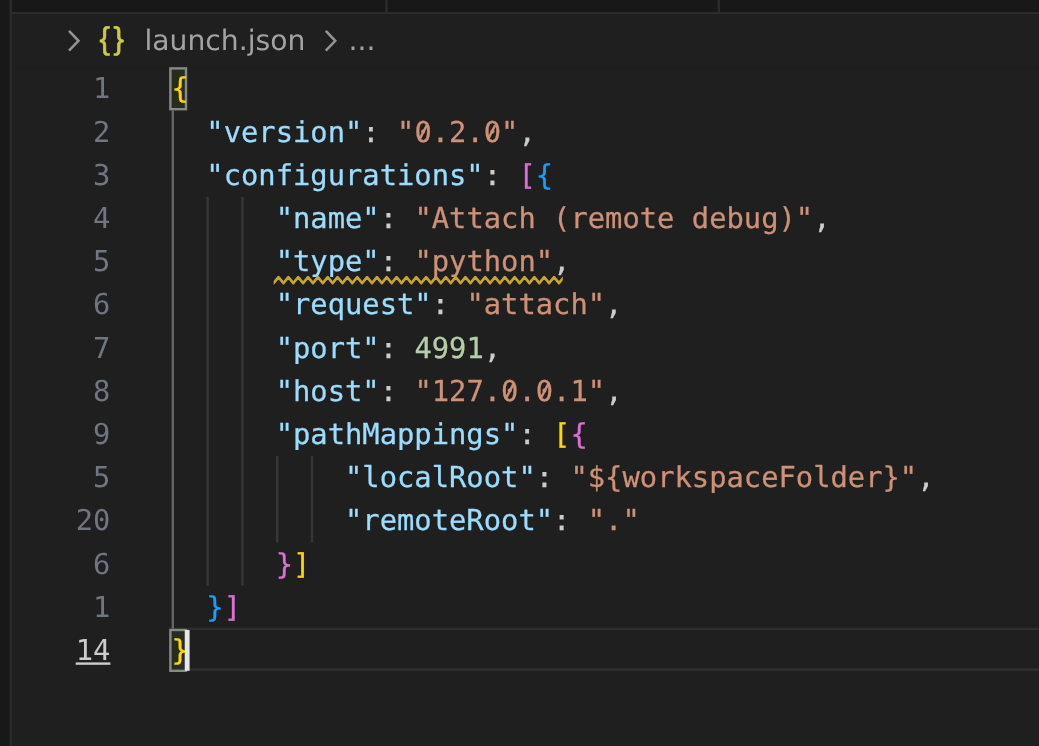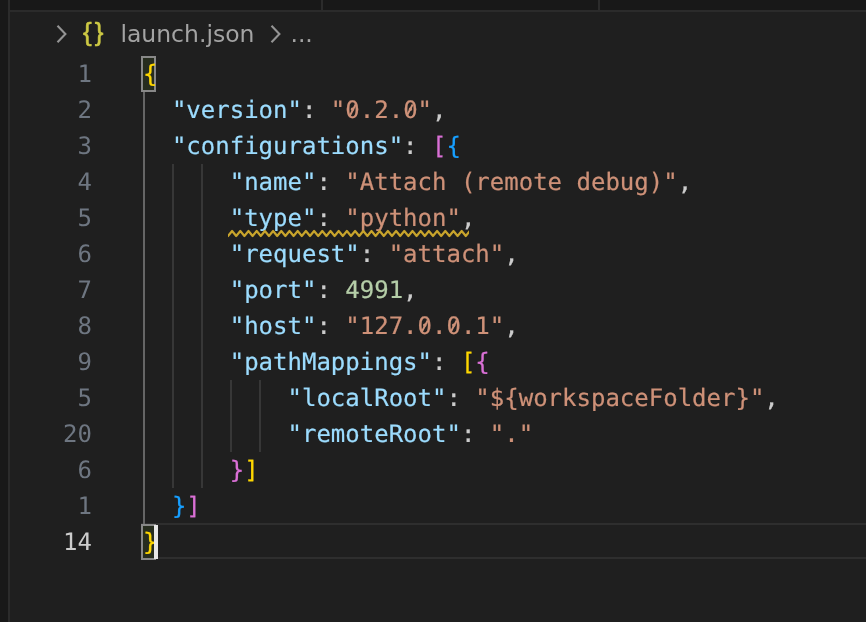--- a/index.html
+++ b/index.html
@@ -103,18 +103,18 @@
       <div class="gutter-num" style="top: 288px;">9</div>
       <div class="code-line" style="top: 288px;"><span>      </span><span class="tk-key">"pathMappings"</span><span class="tk-punc">: </span><span class="tk-b1">[</span><span class="tk-b2">{</span></div>
       <div class="gutter-num" style="top: 324px;">5</div>
       <div class="code-line" style="top: 324px;"><span>          </span><span class="tk-key">"localRoot"</span><span class="tk-punc">: </span><span class="tk-str">"${workspaceFolder}"</span><span class="tk-punc">,</span></div>
       <div class="gutter-num" style="top: 360px;">20</div>
       <div class="code-line" style="top: 360px;"><span>          </span><span class="tk-key">"remoteRoot"</span><span class="tk-punc">: </span><span class="tk-str">"."</span></div>
       <div class="gutter-num" style="top: 396px;">6</div>
       <div class="code-line" style="top: 396px;"><span>      </span><span class="tk-b2">}</span><span class="tk-b1">]</span></div>
       <div class="gutter-num" style="top: 432px;">1</div>
       <div class="code-line" style="top: 432px;"><span>  </span><span class="tk-b3">}</span><span class="tk-b2">]</span></div>
-      <div class="gutter-num cur" style="top: 468px;">14</div>
+      <div class="gutter-num cur" style="top: 468px; text-decoration: underline;">14</div>
       <div class="bracket-box" style="left: 131px; top: 468px;"></div>
       <div class="code-line" style="top: 468px;"><span></span><span class="tk-b1">}</span></div>
       <div id="cursor" style="left: 144.45px; top: 469px; height: 34px;"></div>
     </div>
 </div>
 
 </body></html>

